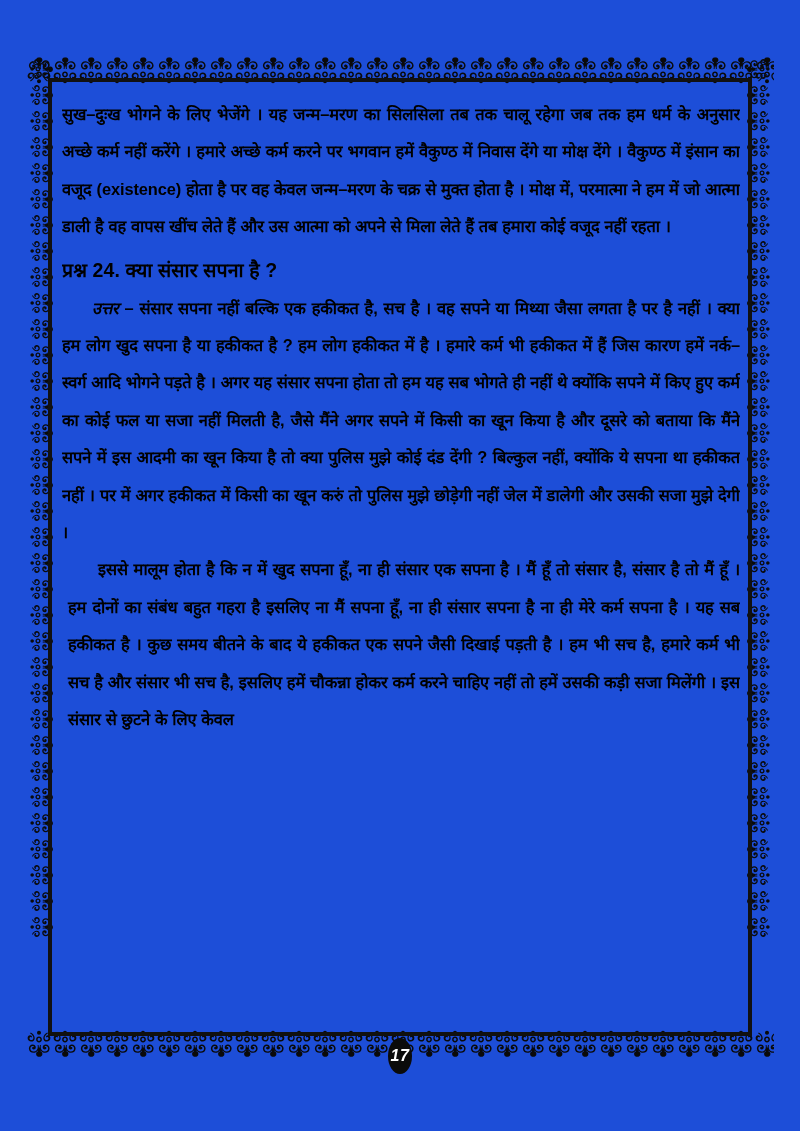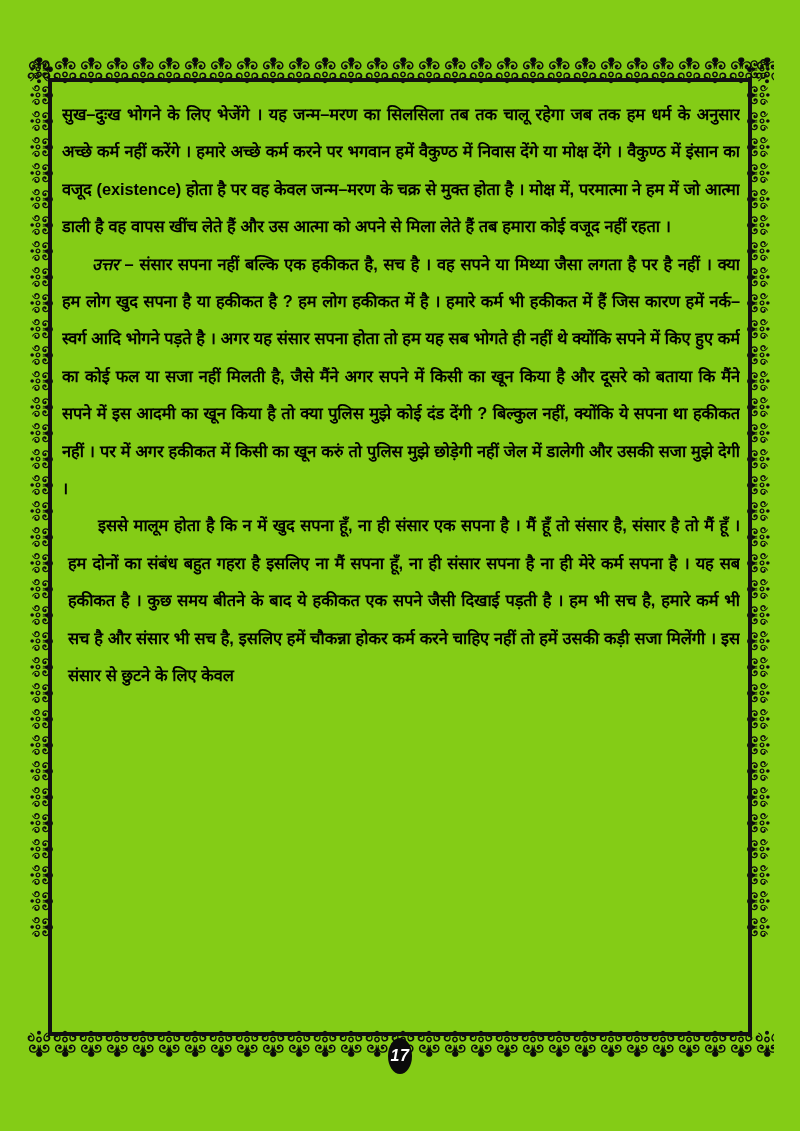--- a/index.html
+++ b/index.html
@@ -13,21 +13,21 @@
     height: 1131px;
     font-family: "Liberation Sans", "DejaVu Sans", sans-serif;
     overflow: hidden;
     position: relative;
   }
 
   
   .page {
     position: absolute;
     inset: 0;
-    background: #84cc16;
+    background: #1d4ed8;
   }
 
   
   .ornament-frame {
     position: absolute;
     left: 26px;
     top: 56px;
     width: 748px;
     height: 1002px;
     pointer-events: none;
@@ -1310,20 +1310,21 @@
   </div>
 
   <div class="inner-rule"></div>
   <div class="inner-rule2"></div>
 
   <div class="content">
 
     <p class="para"><span>सुख–दुःख भोगने के लिए भेजेंगे । यह जन्म–मरण का सिलसिला तब तक चालू रहेगा जब तक हम धर्म के अनुसार अच्छे कर्म नहीं करेंगे । हमारे अच्छे कर्म करने पर भगवान हमें वैकुण्ठ में निवास देंगे या मोक्ष देंगे ।  वैकुण्ठ में इंसान का वजूद (existence) होता है पर वह केवल जन्म–मरण के चक्र से मुक्त होता है । मोक्ष में, परमात्मा ने हम में जो आत्मा डाली है वह वापस खींच लेते हैं और उस आत्मा को अपने से मिला लेते हैं तब हमारा कोई वजूद नहीं रहता ।</span></p>
 
 
+    <h2 class="qheading"><span>प्रश्न 24. क्या संसार सपना है ?</span></h2>
 
     <p class="para indent"><span class="ans-label">उत्तर</span><span> – संसार सपना नहीं बल्कि एक हकीकत  है, सच है । वह सपने या मिथ्या जैसा लगता है पर है नहीं । क्या हम लोग खुद सपना है  या हकीकत है ? हम लोग हकीकत में है । हमारे कर्म भी हकीकत में हैं जिस कारण हमें नर्क–स्वर्ग आदि भोगने पड़ते है । अगर यह संसार सपना होता तो हम यह सब भोगते ही नहीं थे क्योंकि सपने में किए हुए कर्म का कोई फल या सजा नहीं मिलती है, जैसे मैंने अगर सपने में किसी का खून किया है और दूसरे को बताया कि मैंने सपने में इस आदमी का खून किया है तो क्या पुलिस मुझे कोई दंड देंगी ? बिल्कुल नहीं, क्योंकि ये सपना था हकीकत नहीं । पर में अगर हकीकत में किसी का खून करुं तो पुलिस मुझे छोड़ेगी  नहीं  जेल में डालेगी और उसकी सजा मुझे देगी ।</span></p>
 
     <p class="para indent last"><span>इससे मालूम होता है कि न में खुद सपना हूँ, ना ही संसार एक सपना है । मैं हूँ तो संसार है, संसार है तो मैं हूँ । हम दोनों का संबंध बहुत गहरा है इसलिए ना मैं सपना हूँ, ना ही संसार सपना है ना ही मेरे कर्म सपना है । यह सब हकीकत है । कुछ समय बीतने के बाद ये हकीकत एक सपने जैसी दिखाई पड़ती है । हम भी सच है, हमारे कर्म भी सच है और संसार भी सच है,  इसलिए हमें चौकन्ना होकर कर्म करने चाहिए नहीं तो हमें उसकी कड़ी सजा मिलेंगी । इस संसार से छुटने के लिए केवल</span></p>
 
   </div>
 
   <div class="page-badge">
     <span>17</span>
   </div>

